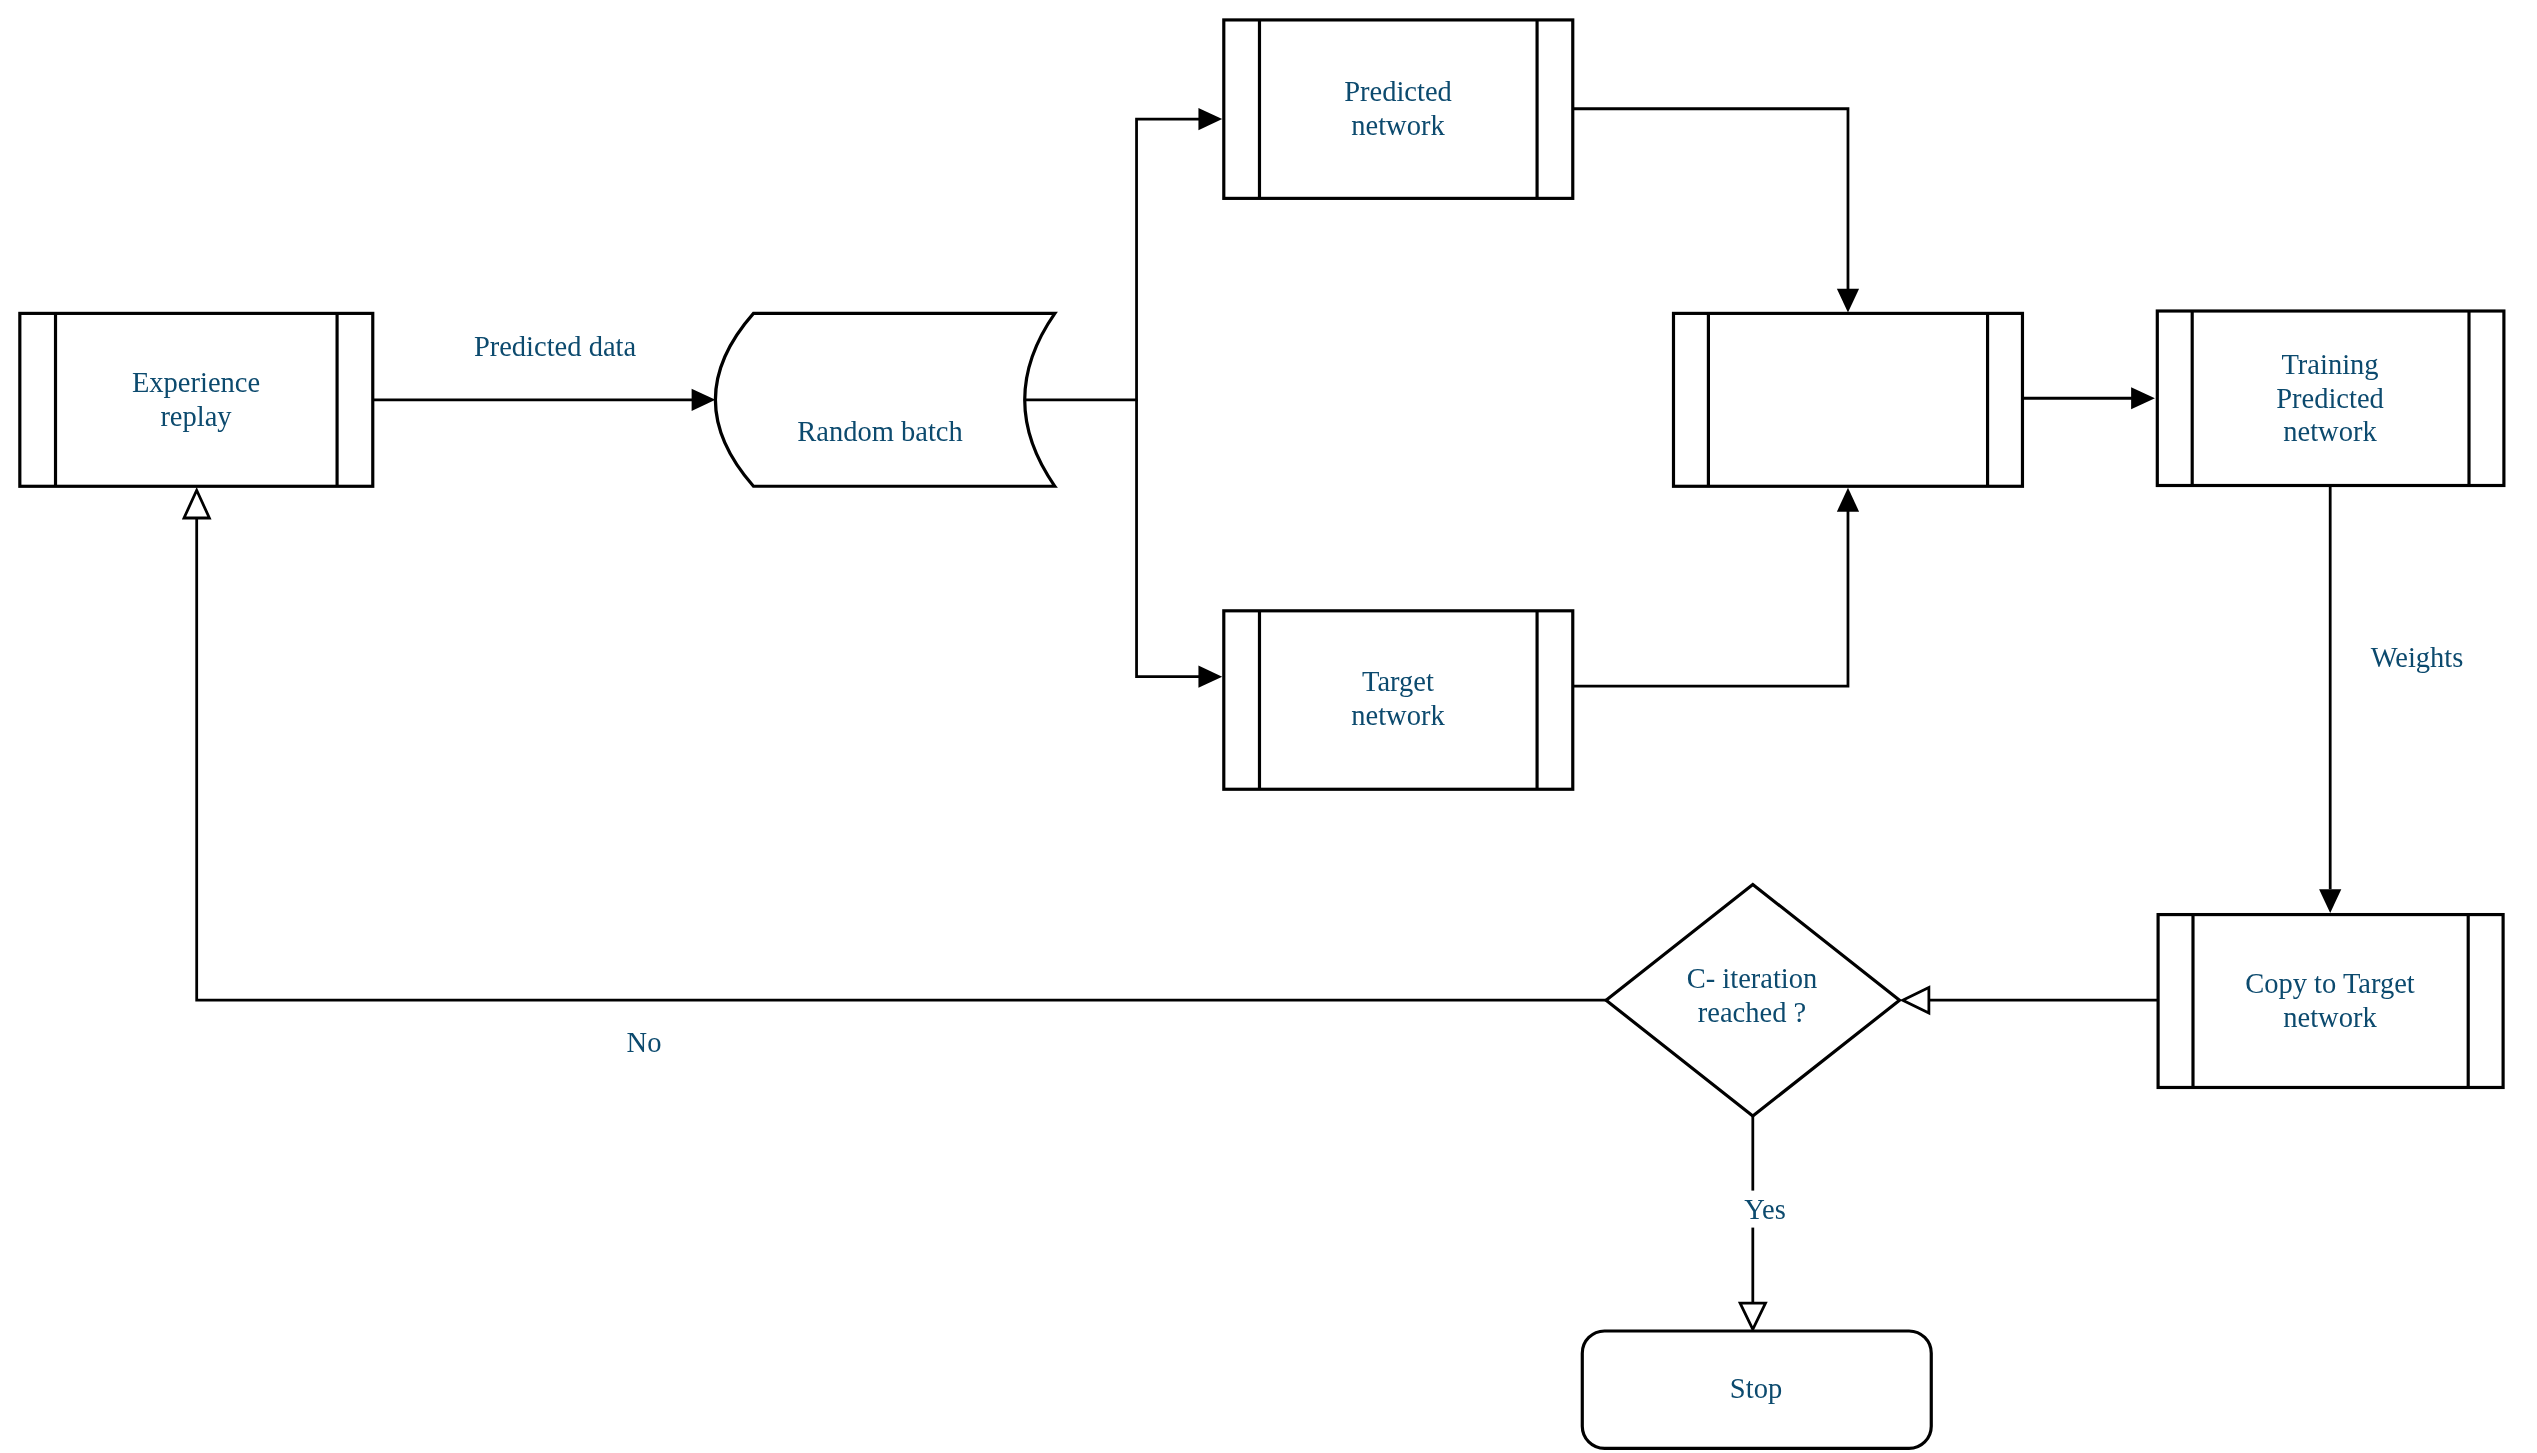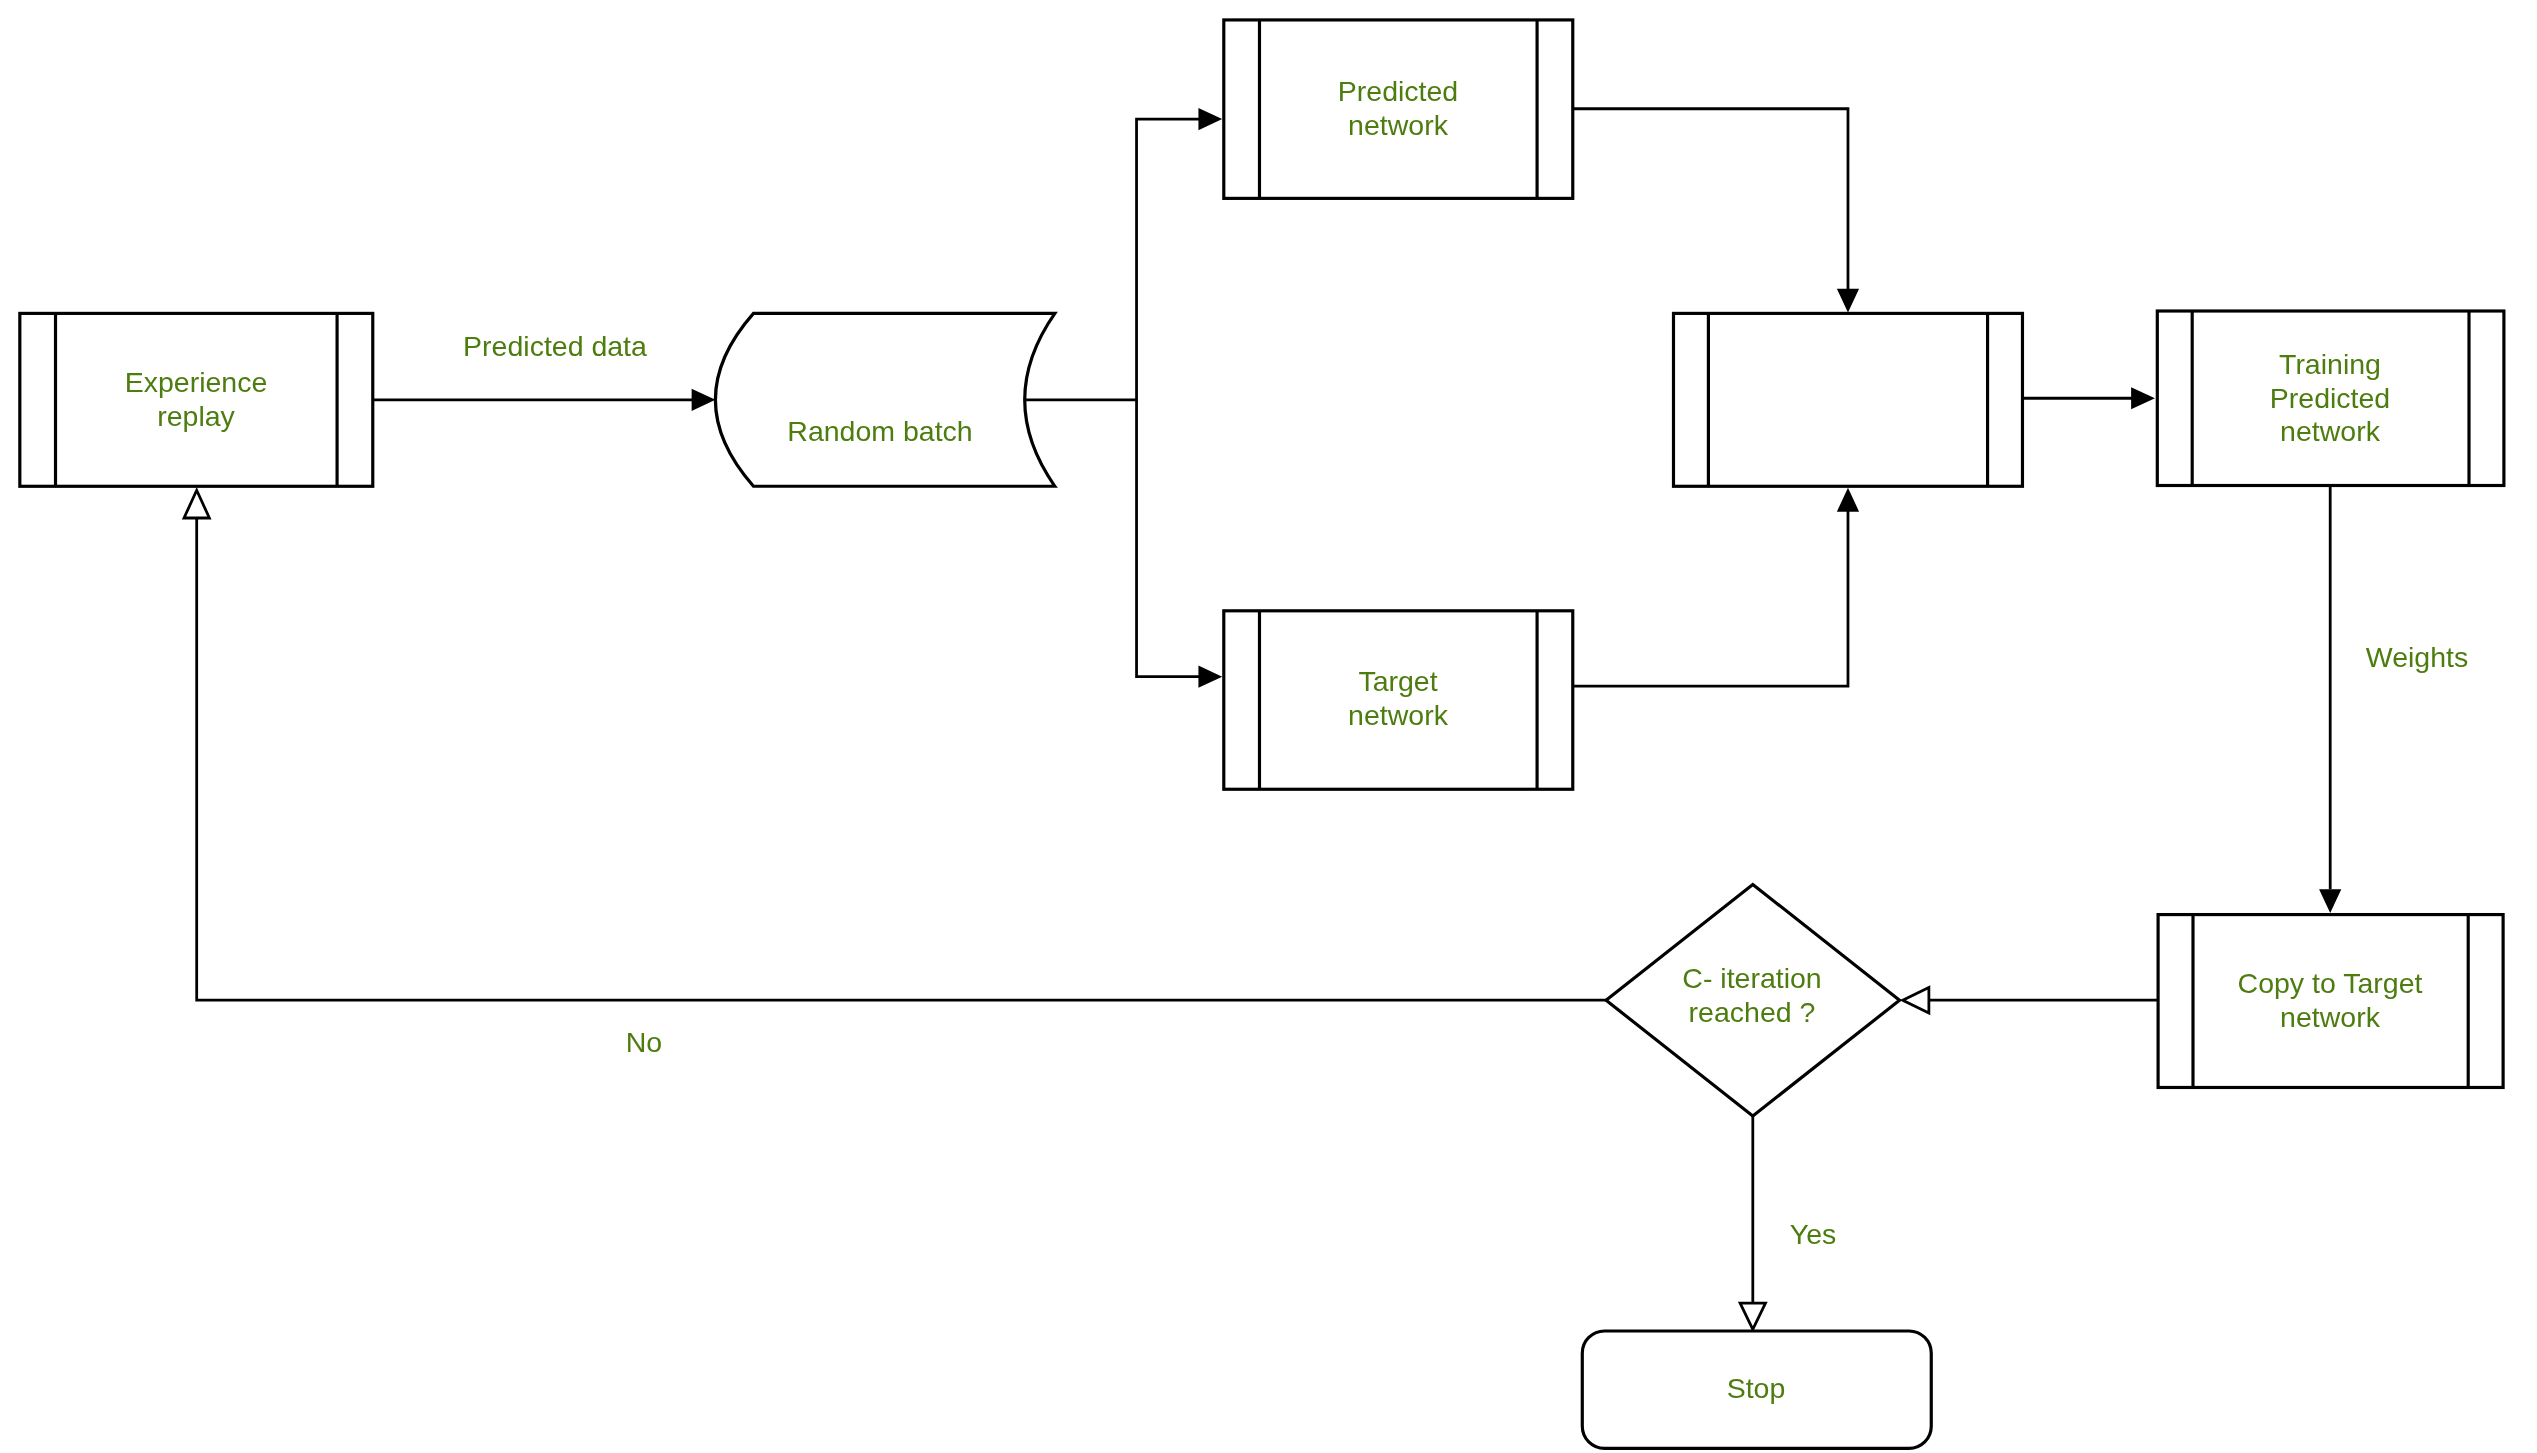--- a/index.html
+++ b/index.html
@@ -21,25 +21,26 @@
     position: absolute;
     left: 0; top: 0;
     width: 2538px;
     height: 1454px;
     z-index: 1;
   }
   .lbl {
     position: absolute;
     transform: translate(-50%, -50%);
     z-index: 2;
-    color: #4d7c0f;
+    color: #0c4a6e;
     font-size: 28.5px;
     line-height: 1.18;
     text-align: center;
     white-space: pre-line;
+    font-family: Liberation Serif, serif;
   }
   .lbl.bg {
     background: #ffffff;
     padding: 1.6px 4.8px;
   }
   .shape { stroke: #000000; stroke-width: 4; fill: #ffffff; }
   .bar   { stroke: #000000; stroke-width: 4; }
   .edge  { stroke: #000000; stroke-width: 3.5; fill: none; }
   .ah-filled { fill: #000000; stroke: none; }
   .ah-open   { fill: #ffffff; stroke: #000000; stroke-width: 3.5; }
@@ -147,16 +148,16 @@
 reached ?</div>
 
   <div class="lbl" style="left:1756px; top:1389px;">Stop</div>
 
   <div class="lbl" style="left:555px; top:347px;">Predicted data</div>
 
   <div class="lbl" style="left:2417px; top:658px;">Weights</div>
 
   <div class="lbl" style="left:644px; top:1043px;">No</div>
 
-  <div class="lbl bg" style="left:1765px; top:1234px;margin-left:48px;">Yes</div>
+  <div class="lbl bg" style="left:1765px; top:1209px;">Yes</div>
 
 </div>
 
 
 </body></html>

